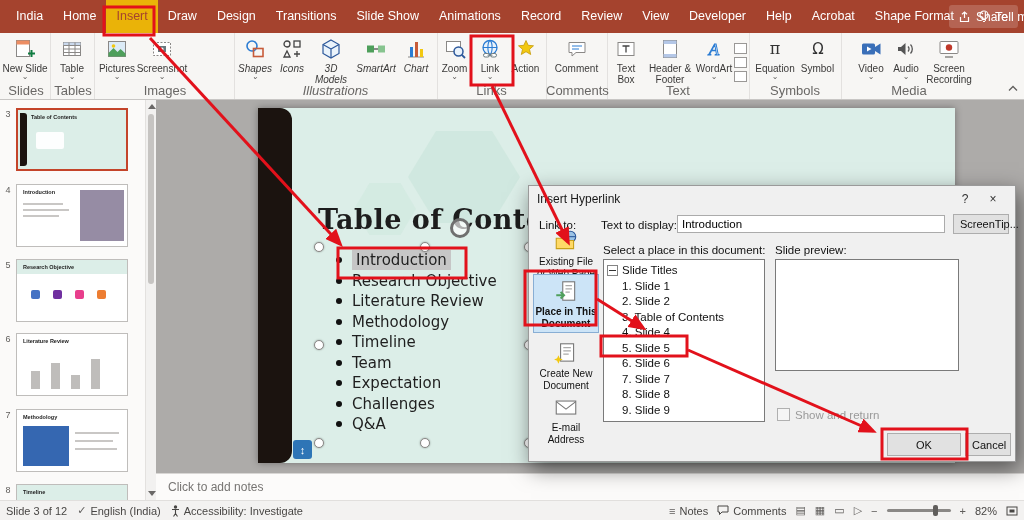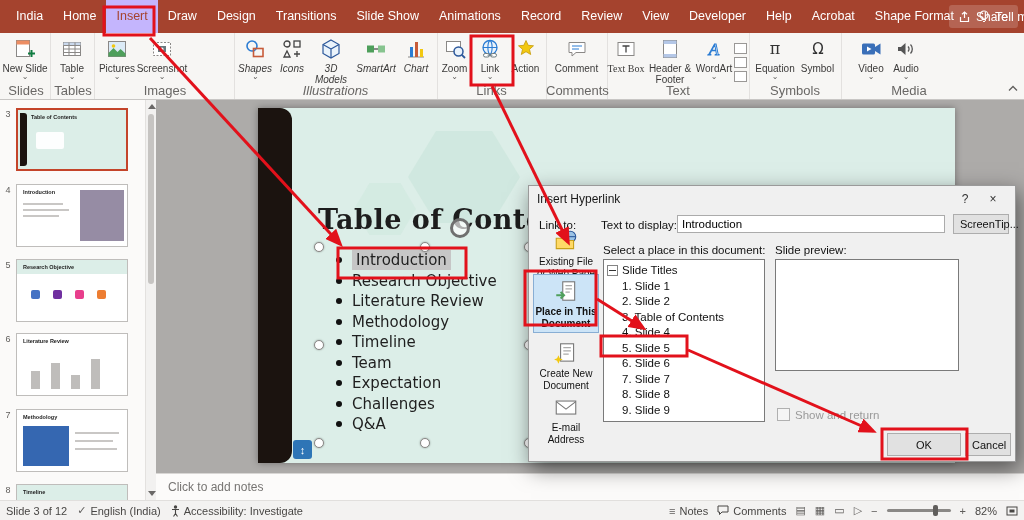--- a/index.html
+++ b/index.html
@@ -1,21 +1,21 @@
 <!DOCTYPE html>
 <html><head>
 <meta charset="utf-8">
 <style>
   html,body{margin:0;padding:0;background:#777;}
   .page{position:relative;width:1024px;height:520px;overflow:hidden;background:#ADABA9;
         font-family:"Liberation Sans",sans-serif;-webkit-font-smoothing:antialiased;}
   
   .tabbar{position:absolute;left:0;top:0;width:1024px;height:33px;background:#A5432E;display:flex;align-items:stretch;padding-left:6px;box-sizing:border-box;}
   .tab{padding:0 10px;font-size:12.5px;color:#fff;line-height:33px;white-space:nowrap;cursor:default;}
-  .tab.active{background:#c4b5fd;color:#A5432E;}
+  .tab.active{background:#eab308;color:#A5432E;}
   .tellme{display:flex;align-items:center;gap:5px;color:#fff;font-size:12.5px;margin-left:14px;white-space:nowrap;}
   .share{position:absolute;right:6px;top:5px;height:23px;display:flex;align-items:center;gap:6px;background:rgba(255,255,255,.18);border-radius:3px;color:#fff;font-size:12px;padding:0 10px;}
   
   .ribbon{position:absolute;left:0;top:33px;width:1024px;height:67px;background:#F7F6F4;border-bottom:1px solid #C8C6C4;box-sizing:border-box;}
   .rgroup{position:absolute;top:0;height:66px;border-right:1px solid #E3E1DF;}
   .rbuttons{display:flex;align-items:flex-start;padding-top:4px;}
   .rbtn{display:flex;flex-direction:column;align-items:center;gap:1px;cursor:default;}
   .ic{width:24px;height:24px;flex:none;}
   .rlbl{font-size:10px;color:#3b3a39;text-align:center;line-height:1.12;margin-top:1px;}
   .drop .rlbl::after{content:"⌄";display:block;font-size:8px;line-height:6px;color:#605E5C;}
@@ -262,21 +262,21 @@
               <path d="M7 9h10M7 12h7" stroke="#2B7CD3" stroke-width="1.2"></path>
             </svg>
           <span class="rlbl">Comment</span>
         </div>
       </div>
       <div class="glabel">Comments</div>
     </div>
 
     <div class="rgroup" style="left:607px;width:142px;">
       <div class="rbuttons">
-        <div class="rbtn" style="width:38px;font-family:Liberation Serif, serif;">
+        <div class="rbtn" style="width:38px;">
           <svg class="ic" viewBox="0 0 24 24">
               <rect x="4" y="5.5" width="16" height="13" fill="#fff" stroke="#8a8886"></rect>
               <path d="M8.5 9h7M12 9v6.5" stroke="#444" stroke-width="1.3"></path>
             </svg>
           <span class="rlbl">Text Box</span>
         </div>
         <div class="rbtn" style="width:50px;">
           <svg class="ic" viewBox="0 0 24 24">
               <rect x="5.5" y="3.5" width="13" height="17" fill="#fff" stroke="#8a8886"></rect>
               <rect x="5.5" y="3.5" width="13" height="3.5" fill="#B4C7E7"></rect>
@@ -326,20 +326,28 @@
               <path d="M8 9.5l4.5 2.5L8 14.5z" fill="#fff"></path>
             </svg>
           <span class="rlbl">Video</span>
         </div>
         <div class="rbtn drop" style="width:34px;">
           <svg class="ic" viewBox="0 0 24 24">
               <path d="M4 10v4h3l4.5 4V6L7 10H4z" fill="#555"></path>
               <path d="M14 9.5a3.5 3.5 0 010 5M16.5 7.5a6.5 6.5 0 010 9" fill="none" stroke="#555" stroke-width="1.3"></path>
             </svg>
           <span class="rlbl">Audio</span>
+        </div>
+        <div class="rbtn" style="width:52px;">
+          <svg class="ic" viewBox="0 0 24 24">
+              <rect x="3" y="4.5" width="18" height="12" rx="1" fill="#fff" stroke="#8a8886"></rect>
+              <circle cx="12" cy="10.5" r="3.2" fill="#C0392B"></circle>
+              <path d="M8 20h8" stroke="#8a8886" stroke-width="1.5"></path>
+            </svg>
+          <span class="rlbl">Screen Recording</span>
         </div>
       </div>
       <div class="glabel">Media</div>
     </div>
 
     <div class="collapse">
       <svg width="10" height="7" viewBox="0 0 10 7">
           <path d="M1 5.5L5 1.5l4 4" fill="none" stroke="#605E5C" stroke-width="1.3"></path>
         </svg>
     </div>

